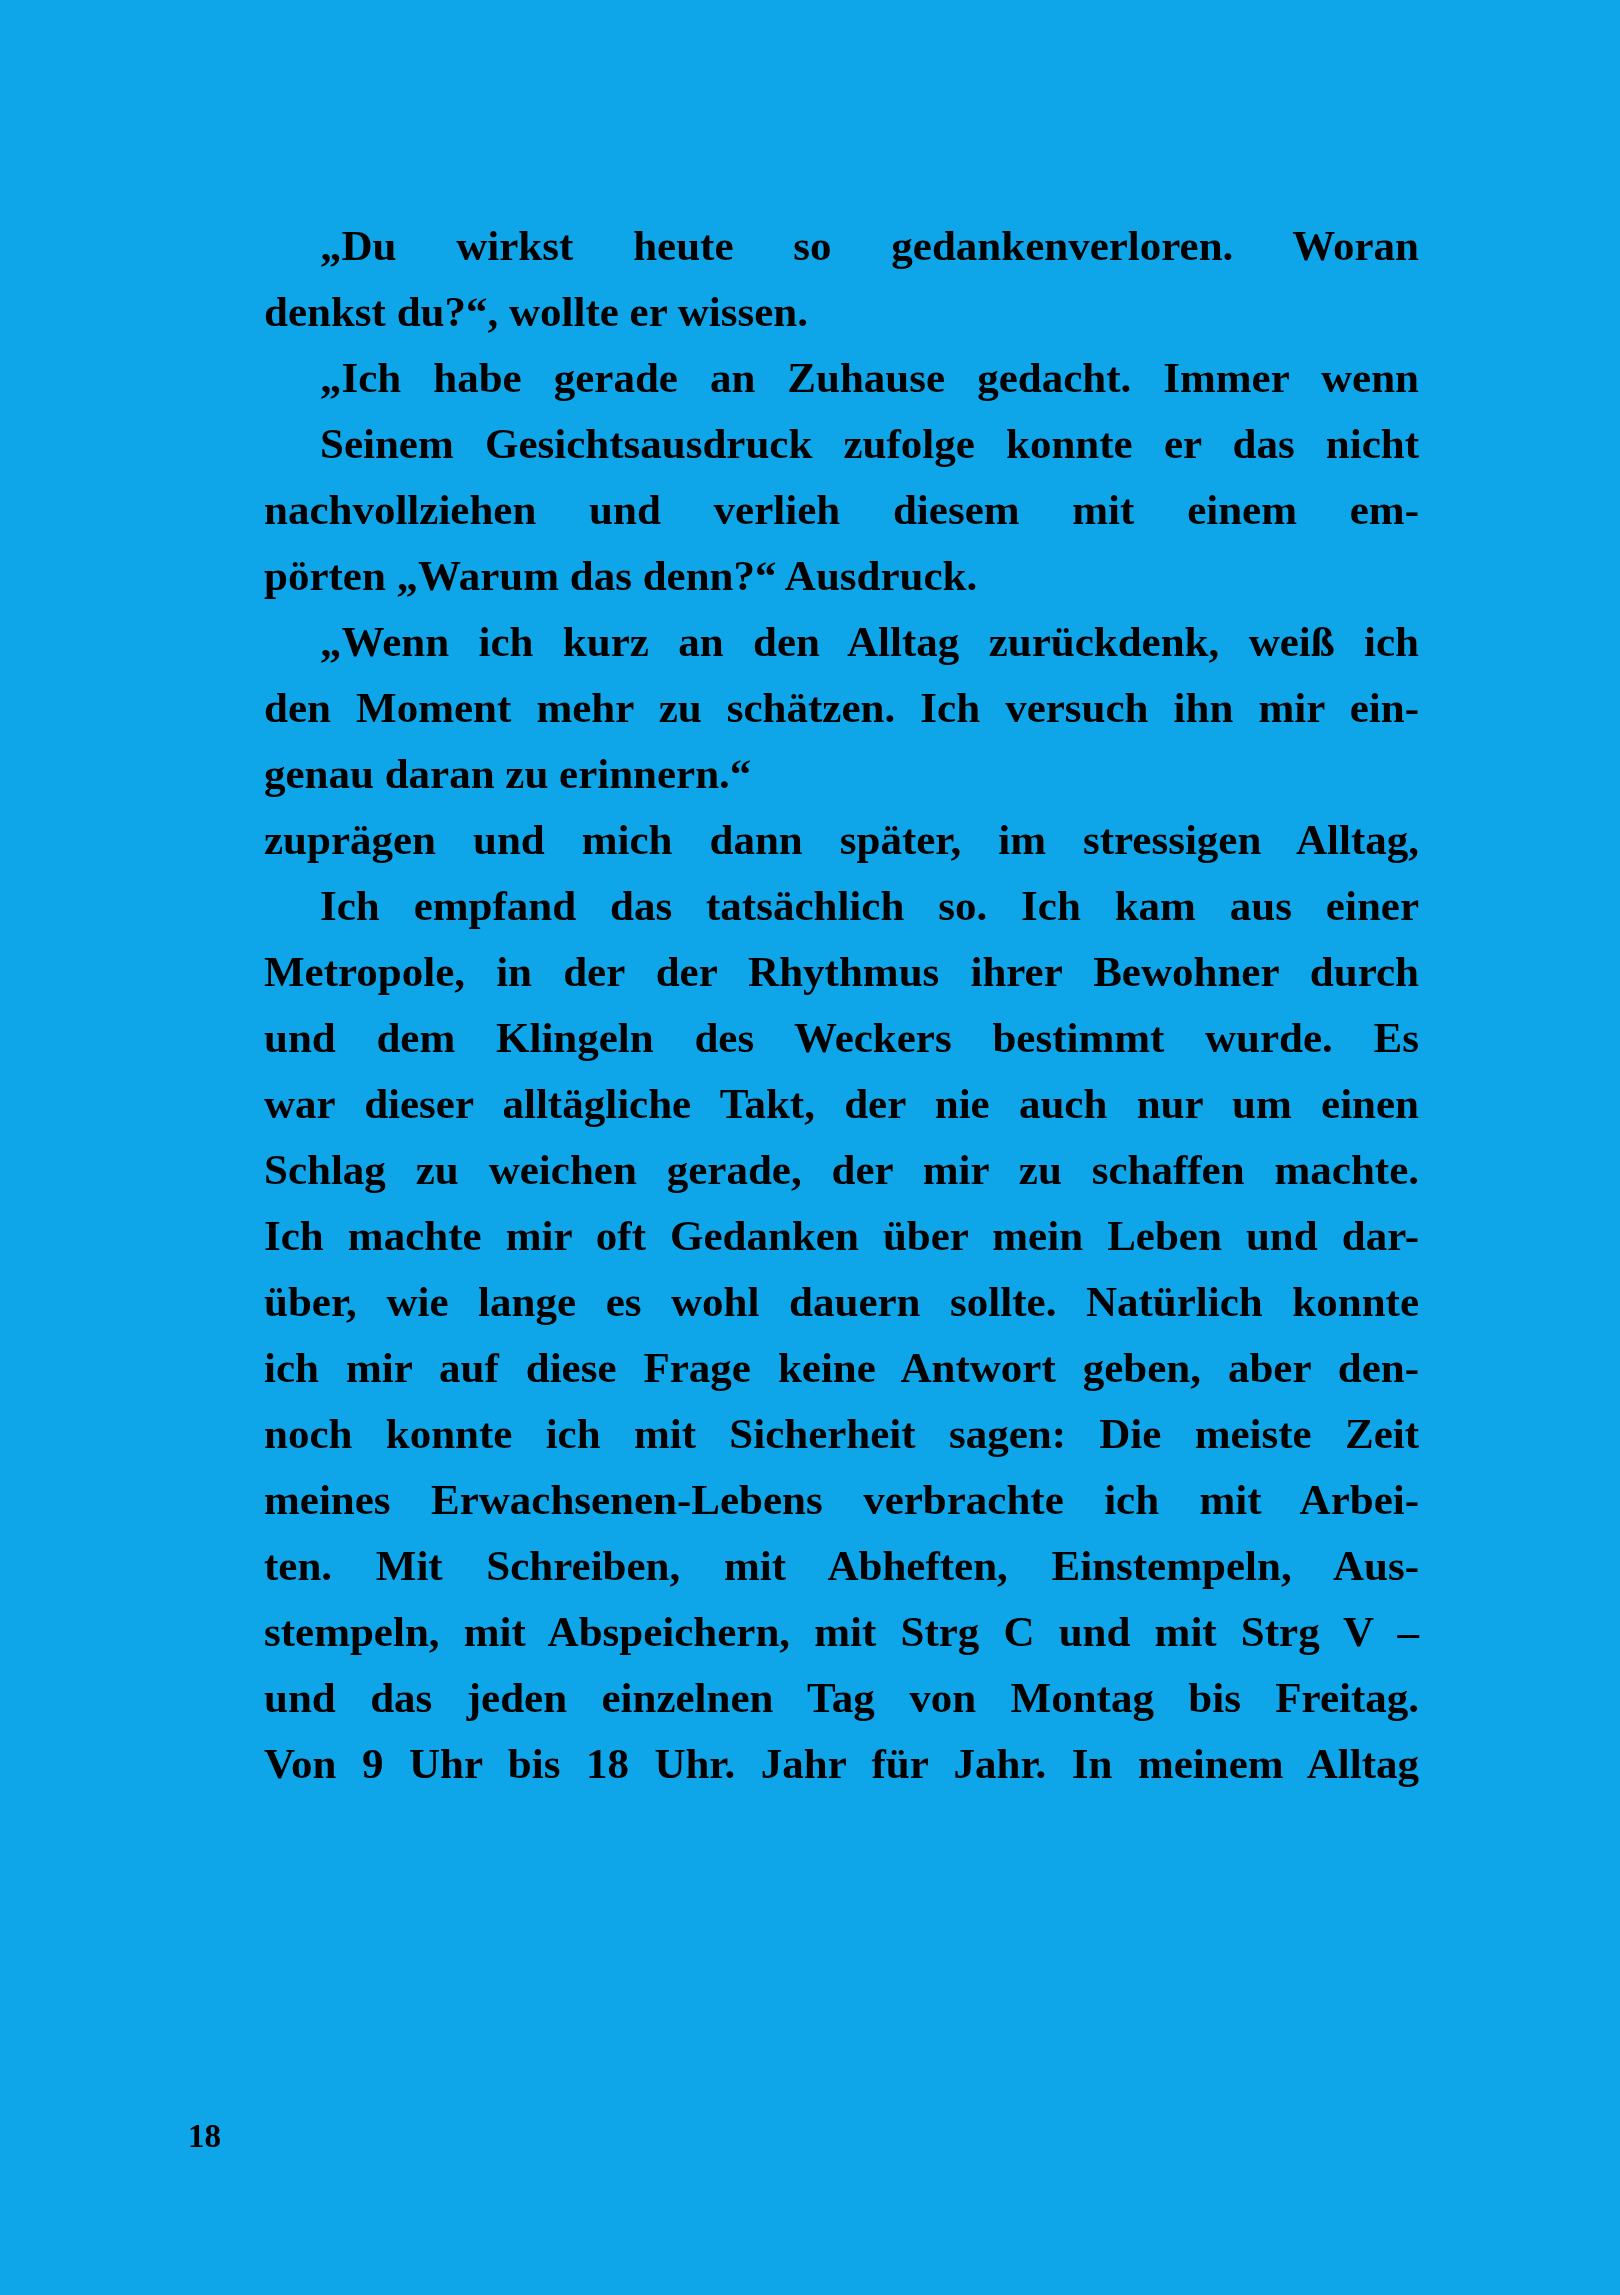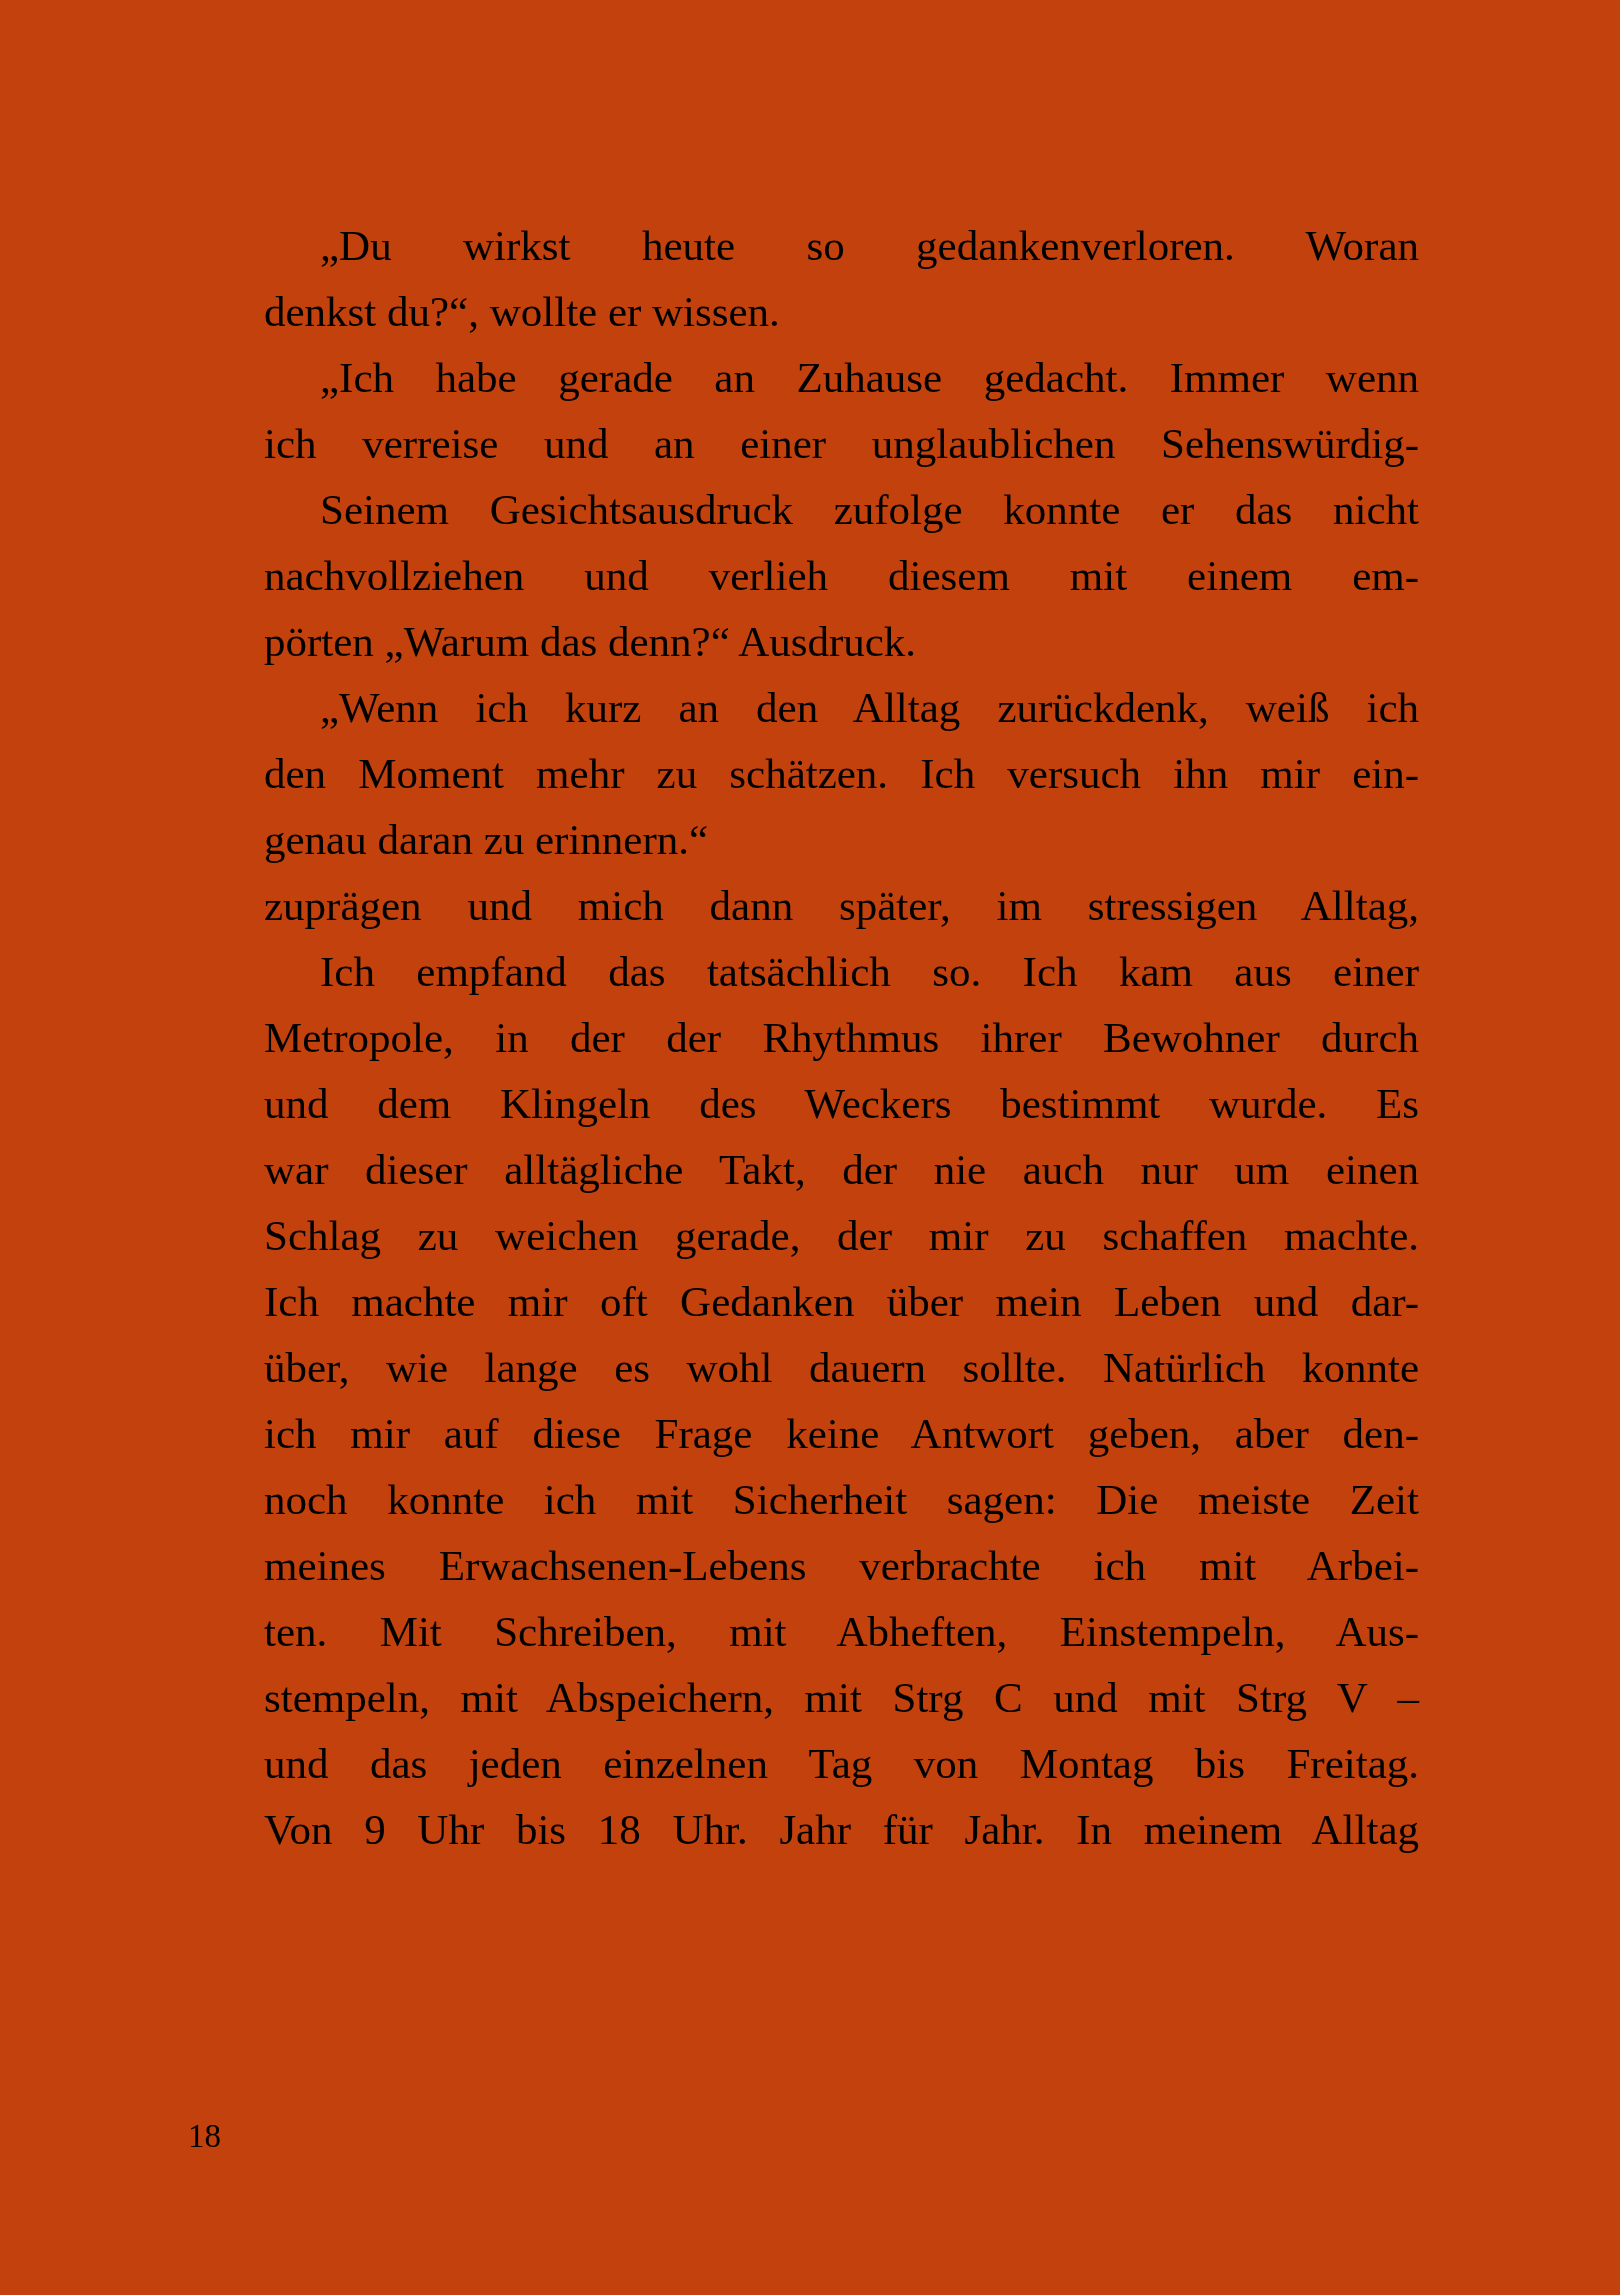--- a/index.html
+++ b/index.html
@@ -11,21 +11,22 @@
     position: relative;
     width: 1620px;
     height: 2295px;
     overflow: hidden;
     font-family: "Liberation Serif", "DejaVu Serif", serif;
     color: #000000;
   }
   .page {
     position: absolute;
     inset: 0;
-    background: #c2410c;
+    background: #0ea5e9;
+    font-weight: bold;
   }
   .text-block {
     position: absolute;
     left: 264px;
     top: 213px;
     width: 1155px;
     font-size: 43px;
     line-height: 66px;
     letter-spacing: 0;
     word-spacing: normal;
@@ -52,21 +53,20 @@
   }
 </style>
 </head>
 <body>
 
 <div class="page">
   <div class="text-block">
       <div class="line j ind">„Du wirkst heute so gedankenverloren. Woran</div>
       <div class="line">denkst du?“, wollte er wissen.</div>
       <div class="line j ind">„Ich habe gerade an Zuhause gedacht. Immer wenn</div>
-      <div class="line j">ich verreise und an einer unglaublichen Sehenswürdig-</div>
       <div class="line j ind">Seinem Gesichtsausdruck zufolge konnte er das nicht</div>
       <div class="line j">nachvollziehen und verlieh diesem mit einem em-</div>
       <div class="line">pörten „Warum das denn?“ Ausdruck.</div>
       <div class="line j ind">„Wenn ich kurz an den Alltag zurückdenk, weiß ich</div>
       <div class="line j">den Moment mehr zu schätzen. Ich versuch ihn mir ein-</div>
       <div class="line">genau daran zu erinnern.“</div>
       <div class="line j">zuprägen und mich dann später, im stressigen Alltag,</div>
       <div class="line j ind">Ich empfand das tatsächlich so. Ich kam aus einer</div>
       <div class="line j">Metropole, in der der Rhythmus ihrer Bewohner durch</div>
       <div class="line j">und dem Klingeln des Weckers bestimmt wurde. Es</div>

